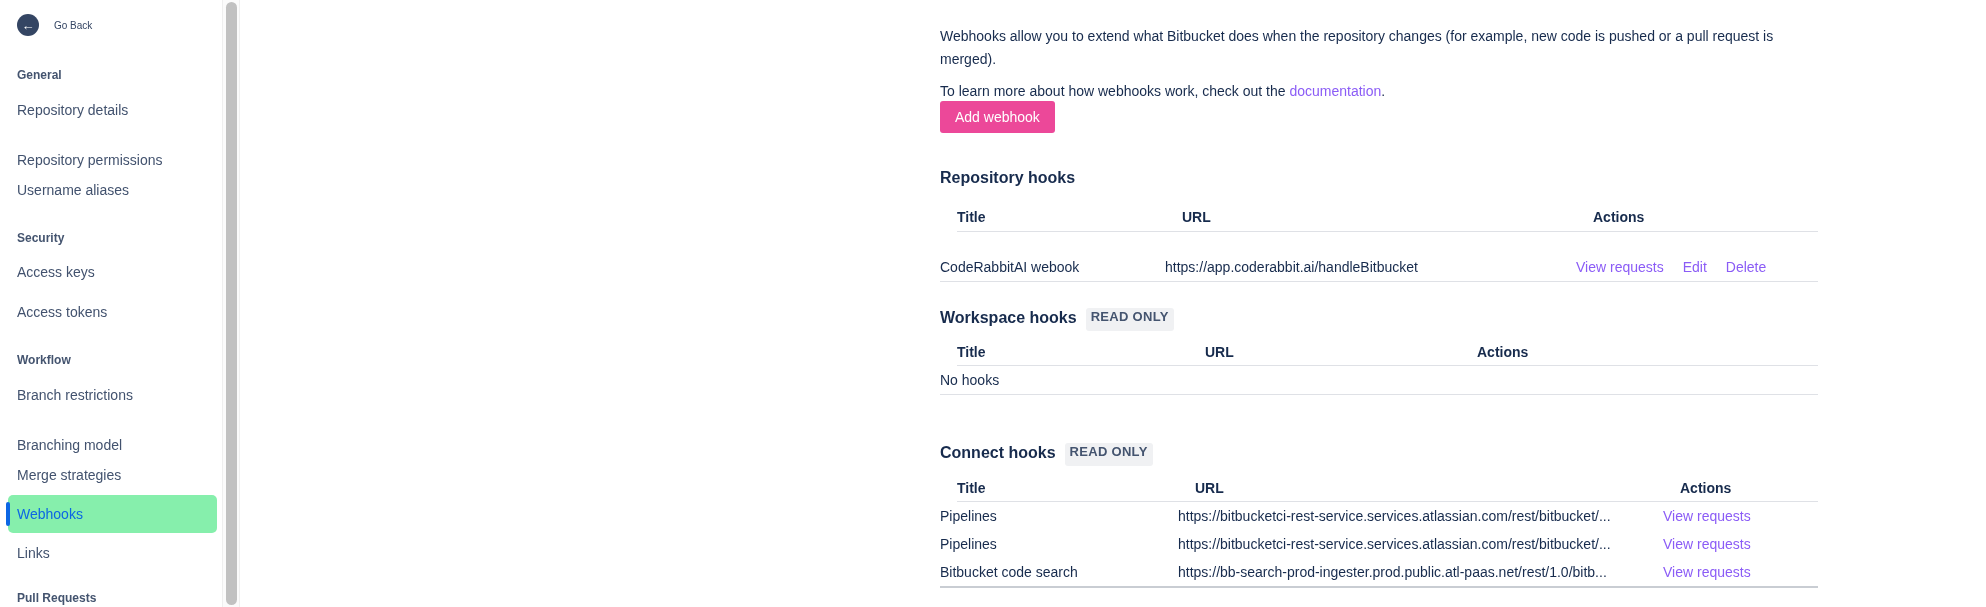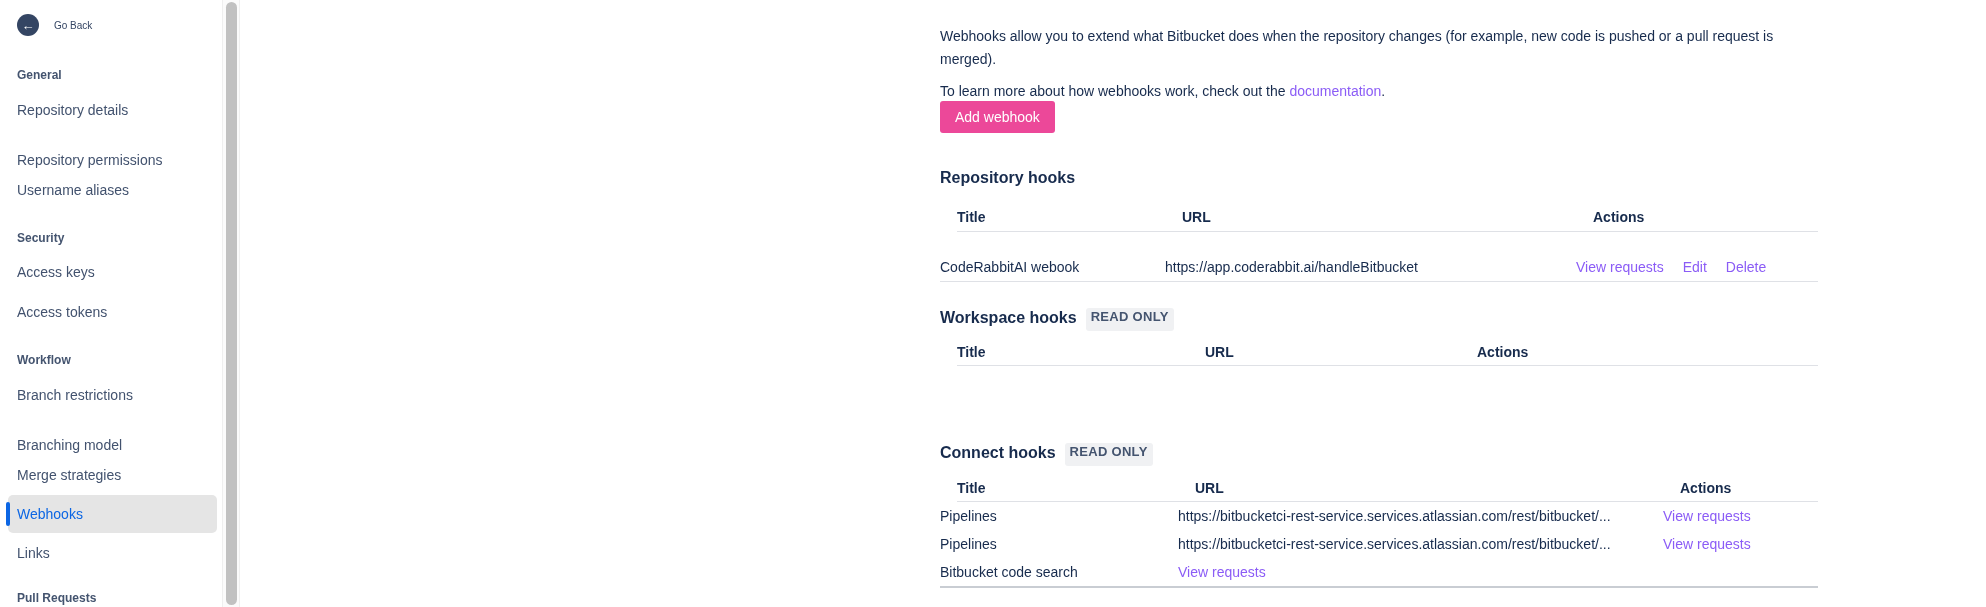--- a/index.html
+++ b/index.html
@@ -17,21 +17,21 @@
     width:22px; height:22px; border-radius:50%; background:#344563; color:#fff;
     display:flex; align-items:center; justify-content:center; font-size:13px; line-height:1;
   }
   .go-back-label { color:#344563; font-size:10px; }
   .side-header { position:absolute; left:17px; font-size:12px; font-weight:700; color:#44546f; line-height:18px; }
   .side-item {
     position:absolute; left:8px; width:209px; height:38px; border-radius:5px;
     display:flex; align-items:center; color:#42526e; cursor:pointer;
   }
   .side-item .lbl { padding-left:9px; }
-  .side-item.active { background:#e5e5e5; color:#0c66e4; }
+  .side-item.active { background:#86efac; color:#0c66e4; }
   .side-item .bar {
     position:absolute; left:-2px; top:7px; width:4px; height:24px; border-radius:2px; background:#0c66e4;
   }
 
   
   .sb-track {
     position:absolute; left:222px; top:0; width:18px; height:607px;
     background:#fbfbfb; border-left:1px solid #efefef; border-right:1px solid #efefef;
   }
   .sb-thumb { position:absolute; left:3px; top:2px; width:11px; height:603px; border-radius:6px; background:#c1c1c1; }
@@ -142,20 +142,23 @@
       <h3 class="sec-heading" style="top: 308px;">
         <span>Workspace hooks</span>
         <span class="badge">READ ONLY</span>
       </h3>
       <div class="htable" style="top: 338px;">
         <div class="hrow head" style="grid-template-columns: 248px 272px 1fr; height: 28px;">
           <div class="cell">Title</div>
           <div class="cell">URL</div>
           <div class="cell">Actions</div>
         </div>
+        <div class="hrow data bordered" style="grid-template-columns: 248px 272px 1fr; height: 29px;">
+          <div class="cell">No hooks</div>
+        </div>
       </div>
       <h3 class="sec-heading" style="top: 443px;">
         <span>Connect hooks</span>
         <span class="badge">READ ONLY</span>
       </h3>
       <div class="htable thick-bottom" style="top: 474px;">
         <div class="hrow head" style="grid-template-columns: 238px 485px 1fr; height: 28px;">
           <div class="cell">Title</div>
           <div class="cell">URL</div>
           <div class="cell">Actions</div>
@@ -169,19 +172,20 @@
         </div>
         <div class="hrow data" style="grid-template-columns: 238px 485px 1fr; height: 28px;">
           <div class="cell">Pipelines</div>
           <div class="cell">https://bitbucketci-rest-service.services.atlassian.com/rest/bitbucket/...</div>
           <div class="cell actions-cell">
             <a class="link">View requests</a>
           </div>
         </div>
         <div class="hrow data" style="grid-template-columns: 238px 485px 1fr; height: 28px;">
           <div class="cell">Bitbucket code search</div>
+          <div class="cell">https://bb-search-prod-ingester.prod.public.atl-paas.net/rest/1.0/bitb...</div>
           <div class="cell actions-cell">
             <a class="link">View requests</a>
           </div>
         </div>
       </div>
     </div>
 </main>
 
 </body></html>

